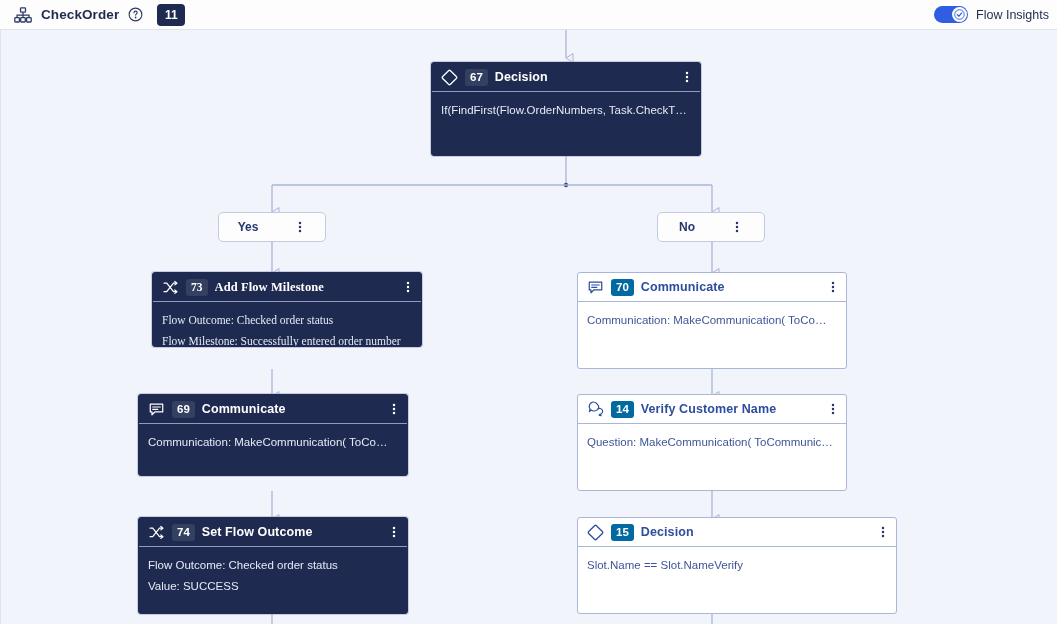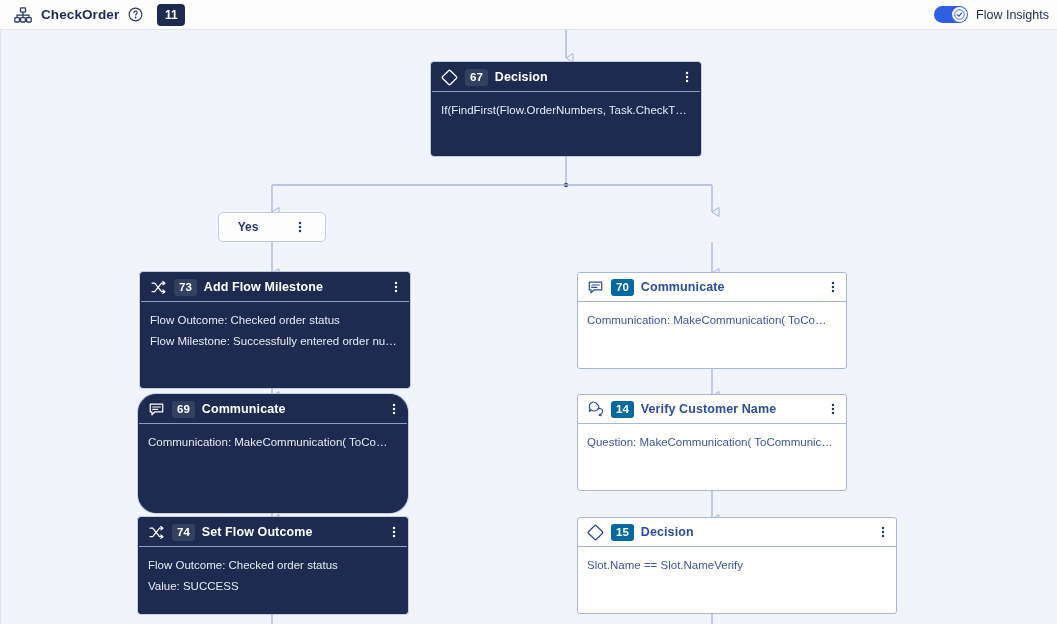--- a/index.html
+++ b/index.html
@@ -216,22 +216,32 @@
     <span class="pill-label">Yes</span>
     <span class="n-dots">
       <svg viewBox="0 0 12 16" width="12" height="16">
         <circle cx="6" cy="4" r="1.25" fill="#25376b"></circle>
         <circle cx="6" cy="8" r="1.25" fill="#25376b"></circle>
         <circle cx="6" cy="12" r="1.25" fill="#25376b"></circle>
       </svg>
     </span>
   </div>
 
-
-  <div class="node dark" style="left:139px; top:242px; width:270px; height:116px;">
+  <div class="pill" style="left:656px; top:182px;">
+    <span class="pill-label">No</span>
+    <span class="n-dots">
+      <svg viewBox="0 0 12 16" width="12" height="16">
+        <circle cx="6" cy="4" r="1.25" fill="#25376b"></circle>
+        <circle cx="6" cy="8" r="1.25" fill="#25376b"></circle>
+        <circle cx="6" cy="12" r="1.25" fill="#25376b"></circle>
+      </svg>
+    </span>
+  </div>
+
+  <div class="node dark" style="left:151px; top:242px; width:270px; height:75px;font-family:Liberation Serif, serif;">
     <div class="n-head">
       <span class="n-icon">
         <svg viewBox="0 0 18 18" width="17" height="17">
           <path d="M2.2 4.4 H5 L12.2 13.4 H15.4" fill="none" stroke="#ffffff" stroke-width="1.3" stroke-linecap="round"></path>
           <path d="M2.2 13.4 H5 L12.2 4.4 H15.4" fill="none" stroke="#ffffff" stroke-width="1.3" stroke-linecap="round"></path>
           <path d="M13.6 2.6 L15.8 4.4 L13.6 6.2" fill="none" stroke="#ffffff" stroke-width="1.3" stroke-linecap="round" stroke-linejoin="round"></path>
           <path d="M13.6 11.6 L15.8 13.4 L13.6 15.2" fill="none" stroke="#ffffff" stroke-width="1.3" stroke-linecap="round" stroke-linejoin="round"></path>
         </svg>
       </span>
       <span class="n-badge">73</span>
@@ -243,21 +253,21 @@
           <circle cx="6" cy="12" r="1.25" fill="#ffffff"></circle>
         </svg>
       </span>
     </div>
     <div class="n-body">
       <div class="n-line">Flow Outcome: Checked order status</div>
       <div class="n-line">Flow Milestone: Successfully entered order number</div>
     </div>
   </div>
 
-  <div class="node dark" style="left:137px; top:364px; width:270px; height:119px;border-radius:18px;">
+  <div class="node dark" style="left:137px; top:364px; width:270px; height:82px;">
     <div class="n-head">
       <span class="n-icon">
         <svg viewBox="0 0 18 18" width="17" height="17">
           <path d="M2.4 3.4 H15.6 V11.6 H7.2 L4.2 14.6 V11.6 H2.4 Z" fill="none" stroke="#ffffff" stroke-width="1.3" stroke-linejoin="round"></path>
           <path d="M5 6.3 H13 M5 8.9 H10.4" stroke="#ffffff" stroke-width="1.2" stroke-linecap="round"></path>
         </svg>
       </span>
       <span class="n-badge">69</span>
       <span class="n-title">Communicate</span>
       <span class="n-dots">

